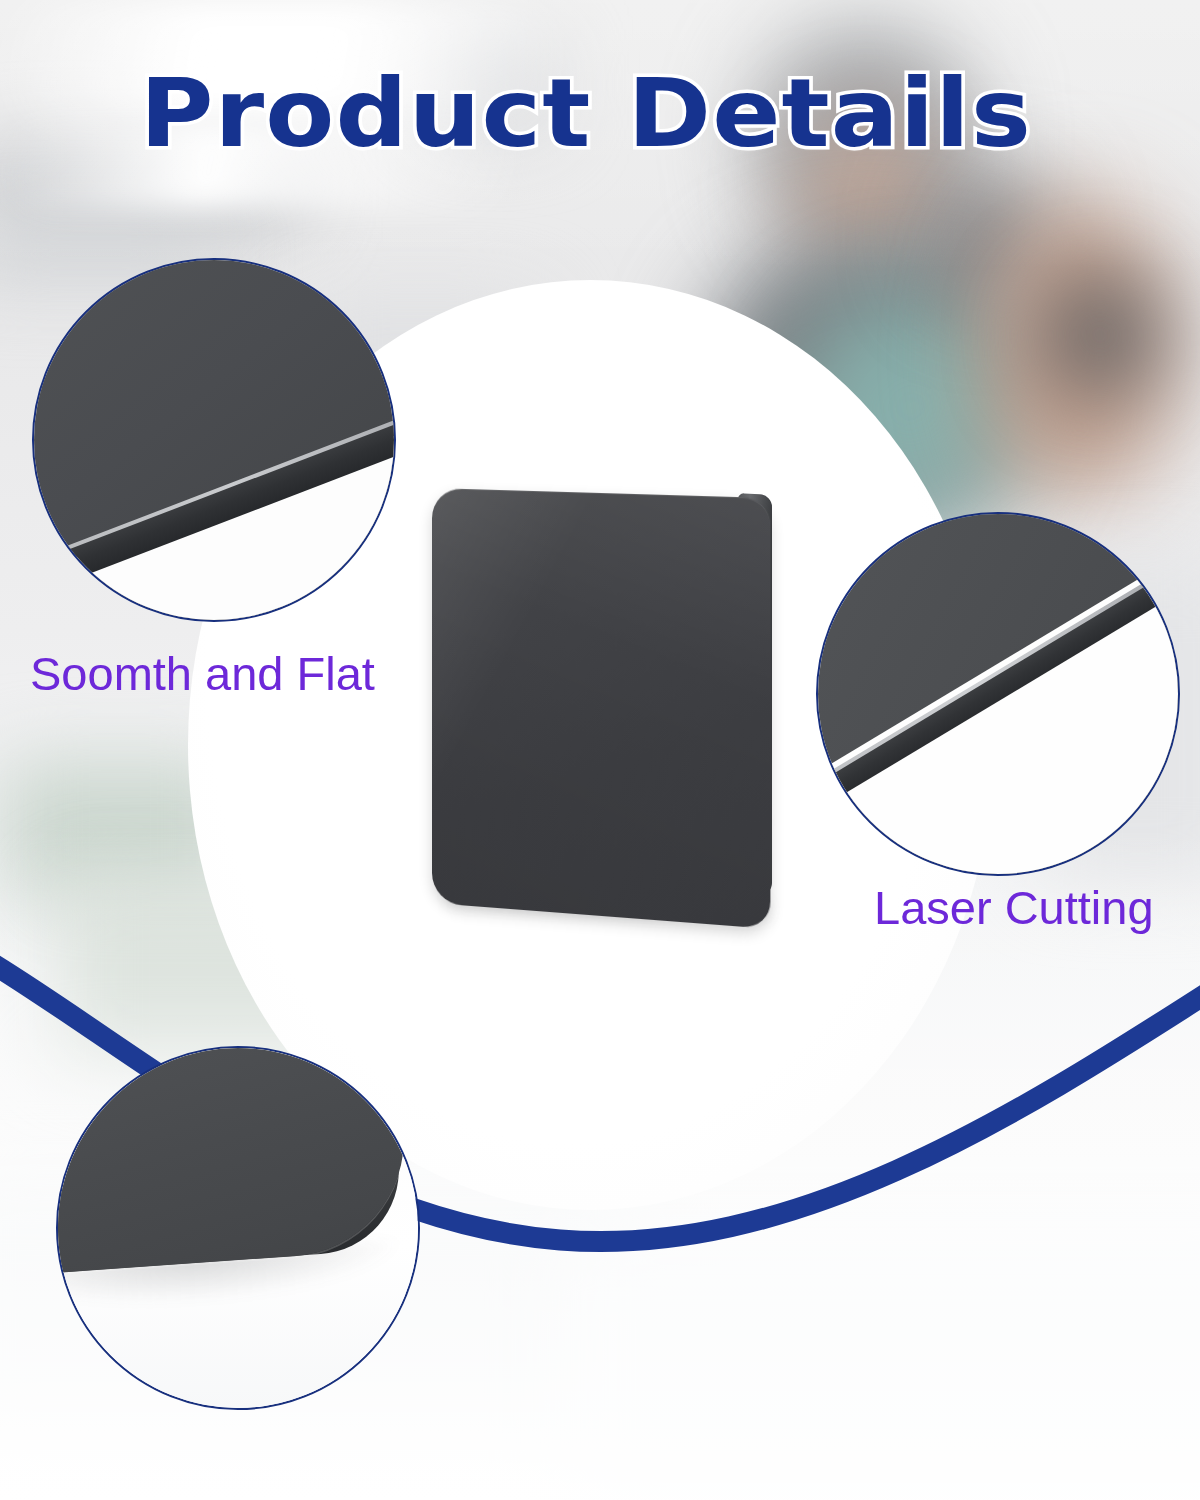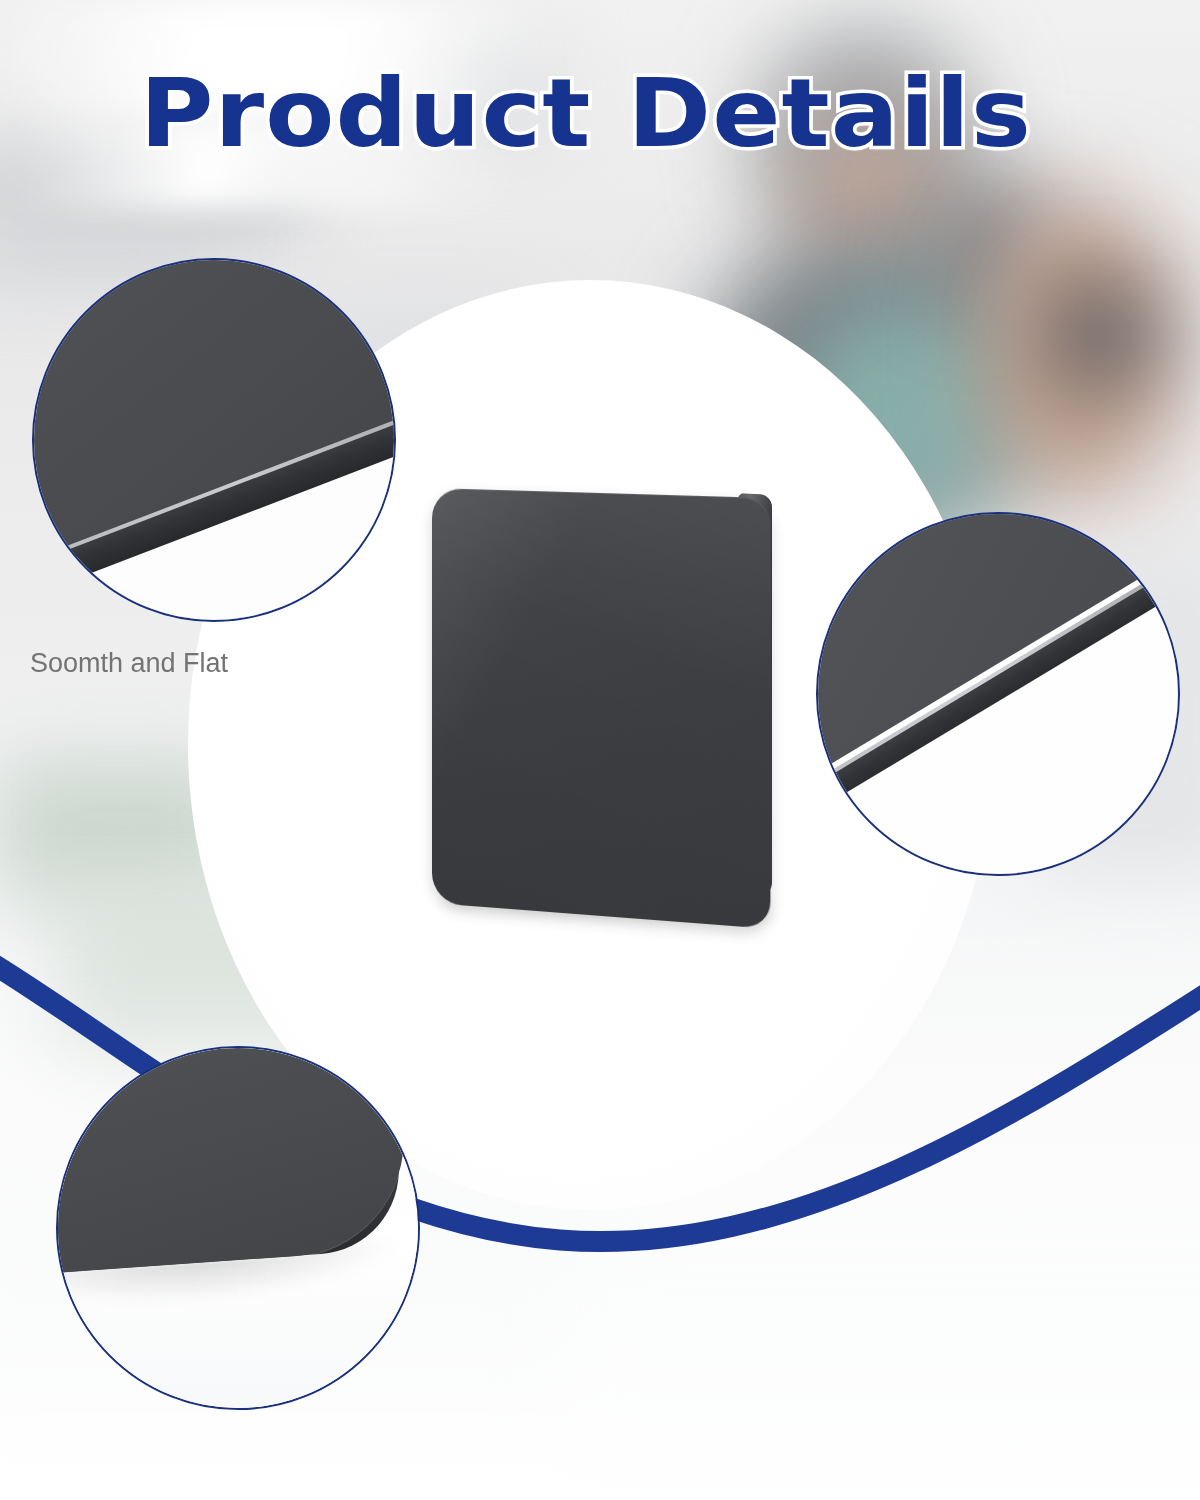--- a/index.html
+++ b/index.html
@@ -207,23 +207,23 @@
     transform:rotate(-4deg);
   }
   .bl-shadow{
     position:absolute;left:-30px;top:206px;width:380px;height:48px;
     background:radial-gradient(ellipse at 45% 0%,rgba(60,62,66,.22) 0%,rgba(255,255,255,0) 70%);
     filter:blur(6px);transform:rotate(-4deg);
   }
 
   
   .label{
-    position:absolute;z-index:34;color:#737373;
+    position:absolute;z-index:34;color:#6d28d9;
     font-family:"Liberation Sans","DejaVu Sans",sans-serif;
-    font-weight:400;font-size:27px;line-height:1;white-space:nowrap;
+    font-weight:400;font-size:47px;line-height:1;white-space:nowrap;
   }
   .label-tl{left:30px;top:650px;}
   .label-r{left:874px;top:884px;}
   .label-bl{left:449px;top:1294px;}
 </style>
 </head>
 <body>
 
 <div id="stage">
 
@@ -274,20 +274,21 @@
   <div class="label label-tl">Soomth and Flat</div>
 
   <div class="callout callout-r">
     <div class="macro">
       <div class="r-sheet"></div>
       <div class="r-white"></div>
       <div class="r-edge-dk"></div>
       <div class="r-edge-hi"></div>
     </div>
   </div>
+  <div class="label label-r">Laser Cutting</div>
 
   <div class="callout callout-bl">
     <div class="macro">
       <div class="bl-bg"></div>
       <div class="bl-shadow"></div>
       <div class="bl-edge"></div>
       <div class="bl-edge-line"></div>
       <div class="bl-corner"></div>
     </div>
   </div>

